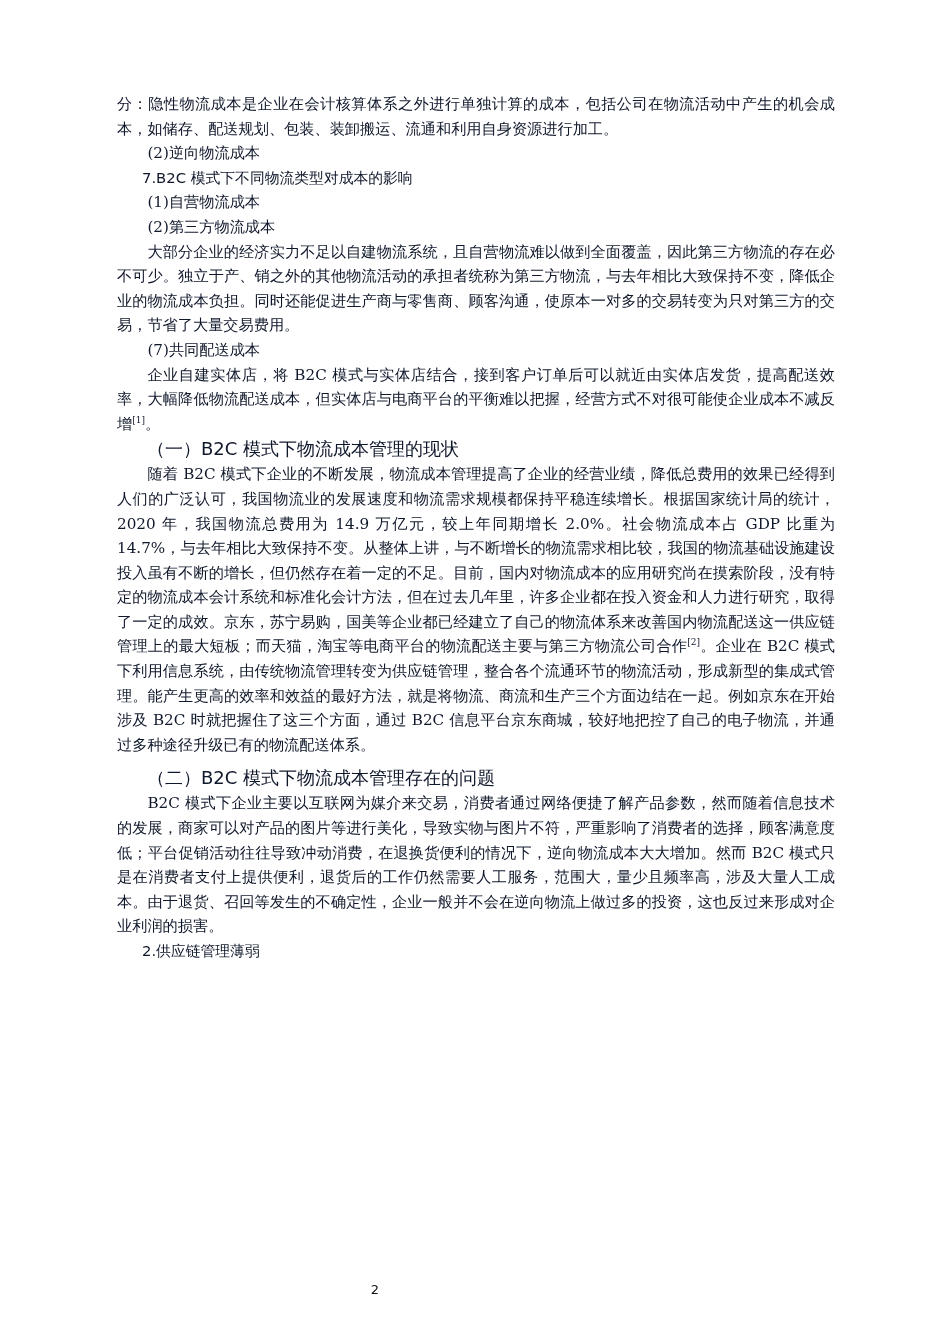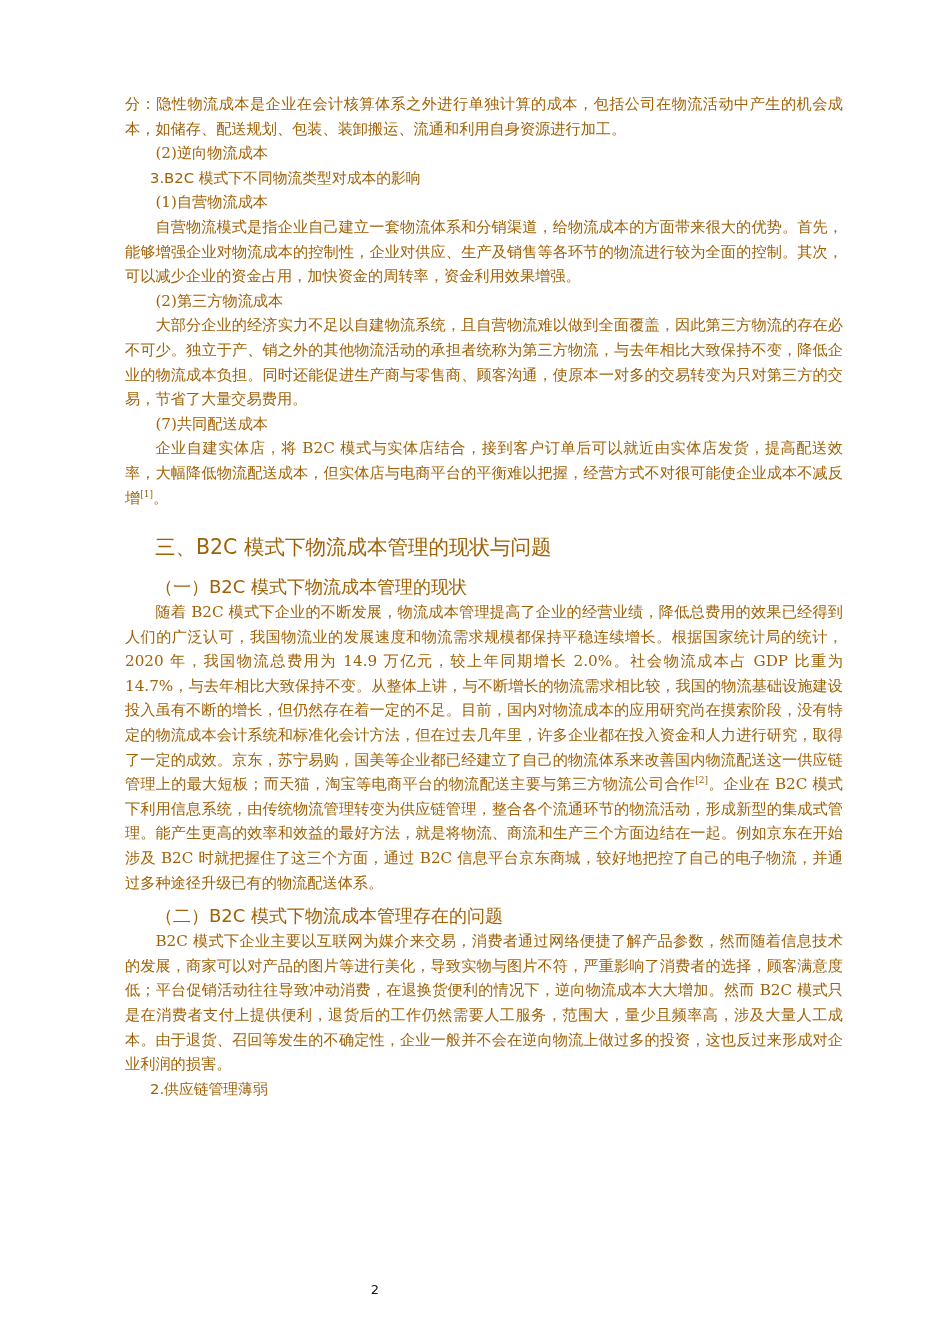--- a/index.html
+++ b/index.html
@@ -1,22 +1,21 @@
 <!DOCTYPE html>
 <html><head>
 <meta charset="utf-8">
 <style>
   html, body { margin: 0; padding: 0; background: #ffffff; }
   body { width: 950px; height: 1344px; position: relative; overflow: hidden; }
   .page {
     position: absolute; left: 117px; top: 92px; width: 718px;
     font-family: "DejaVu Serif", "Liberation Serif", serif;
-    font-size: 15.2px; color: #a16207; line-height: 24.6px;
+    font-size: 15.2px; color: #0f172a; line-height: 24.6px;
     text-align: justify;
-    margin-left: 8px;
   }
   .page p { margin: 0; }
   .ind { text-indent: 2em; }
   .sub { text-indent: 2em; }
   .h3 {
     font-family: "DejaVu Sans", "Liberation Sans", sans-serif;
     font-size: 14.8px; padding-left: 25px; letter-spacing: 0;
   }
   .h1 {
     font-family: "DejaVu Sans", "Liberation Sans", sans-serif;
@@ -33,29 +32,27 @@
     position: absolute; left: 369px; top: 1282px; width: 12px; text-align: center;
     font-family: "DejaVu Sans", "Liberation Sans", sans-serif; font-size: 13px; color: #111;
   }
 </style>
 </head>
 <body>
 
 <div class="page">
   <p>分：隐性物流成本是企业在会计核算体系之外进行单独计算的成本，包括公司在物流活动中产生的机会成本，如储存、配送规划、包装、装卸搬运、流通和利用自身资源进行加工。</p>
   <p class="sub">(2)逆向物流成本</p>
-  <p class="h3">3.B2C 模式下不同物流类型对成本的影响</p>
+  <p class="h3">7.B2C 模式下不同物流类型对成本的影响</p>
   <p class="sub">(1)自营物流成本</p>
-  <p class="ind">自营物流模式是指企业自己建立一套物流体系和分销渠道，给物流成本的方面带来很大的优势。首先，能够增强企业对物流成本的控制性，企业对供应、生产及销售等各环节的物流进行较为全面的控制。其次，可以减少企业的资金占用，加快资金的周转率，资金利用效果增强。</p>
   <p class="sub">(2)第三方物流成本</p>
   <p class="ind">大部分企业的经济实力不足以自建物流系统，且自营物流难以做到全面覆盖，因此第三方物流的存在必不可少。独立于产、销之外的其他物流活动的承担者统称为第三方物流，与去年相比大致保持不变，降低企业的物流成本负担。同时还能促进生产商与零售商、顾客沟通，使原本一对多的交易转变为只对第三方的交易，节省了大量交易费用。</p>
   <p class="sub">(7)共同配送成本</p>
   <p class="ind"><span>企业自建实体店，将 B2C 模式与实体店结合，接到客户订单后可以就近由实体店发货，提高配送效率，大幅降低物流配送成本，但实体店与电商平台的平衡难以把握，经营方式不对很可能使企业成本不减反增</span><sup>[1]</sup><span>。</span></p>
 
-  <p class="h1">三、B2C 模式下物流成本管理的现状与问题</p>
   <p class="h2">（一）B2C 模式下物流成本管理的现状</p>
   <p class="ind"><span>随着 B2C 模式下企业的不断发展，物流成本管理提高了企业的经营业绩，降低总费用的效果已经得到人们的广泛认可，我国物流业的发展速度和物流需求规模都保持平稳连续增长。根据国家统计局的统计，2020 年，我国物流总费用为 14.9 万亿元，较上年同期增长 2.0%。社会物流成本占 GDP 比重为 14.7%，与去年相比大致保持不变。从整体上讲，与不断增长的物流需求相比较，我国的物流基础设施建设投入虽有不断的增长，但仍然存在着一定的不足。目前，国内对物流成本的应用研究尚在摸索阶段，没有特定的物流成本会计系统和标准化会计方法，但在过去几年里，许多企业都在投入资金和人力进行研究，取得了一定的成效。京东，苏宁易购，国美等企业都已经建立了自己的物流体系来改善国内物流配送这一供应链管理上的最大短板；而天猫，淘宝等电商平台的物流配送主要与第三方物流公司合作</span><sup>[2]</sup><span>。企业在 B2C 模式下利用信息系统，由传统物流管理转变为供应链管理，整合各个流通环节的物流活动，形成新型的集成式管理。能产生更高的效率和效益的最好方法，就是将物流、商流和生产三个方面边结在一起。例如京东在开始涉及 B2C 时就把握住了这三个方面，通过 B2C 信息平台京东商城，较好地把控了自己的电子物流，并通过多种途径升级已有的物流配送体系。</span></p>
 
   <p class="h2 gap">（二）B2C 模式下物流成本管理存在的问题</p>
   <p class="ind">B2C 模式下企业主要以互联网为媒介来交易，消费者通过网络便捷了解产品参数，然而随着信息技术的发展，商家可以对产品的图片等进行美化，导致实物与图片不符，严重影响了消费者的选择，顾客满意度低；平台促销活动往往导致冲动消费，在退换货便利的情况下，逆向物流成本大大增加。然而 B2C 模式只是在消费者支付上提供便利，退货后的工作仍然需要人工服务，范围大，量少且频率高，涉及大量人工成本。由于退货、召回等发生的不确定性，企业一般并不会在逆向物流上做过多的投资，这也反过来形成对企业利润的损害。</p>
   <p class="h3">2.供应链管理薄弱</p>
 </div>
 
 <div class="pagenum">2</div>
 

